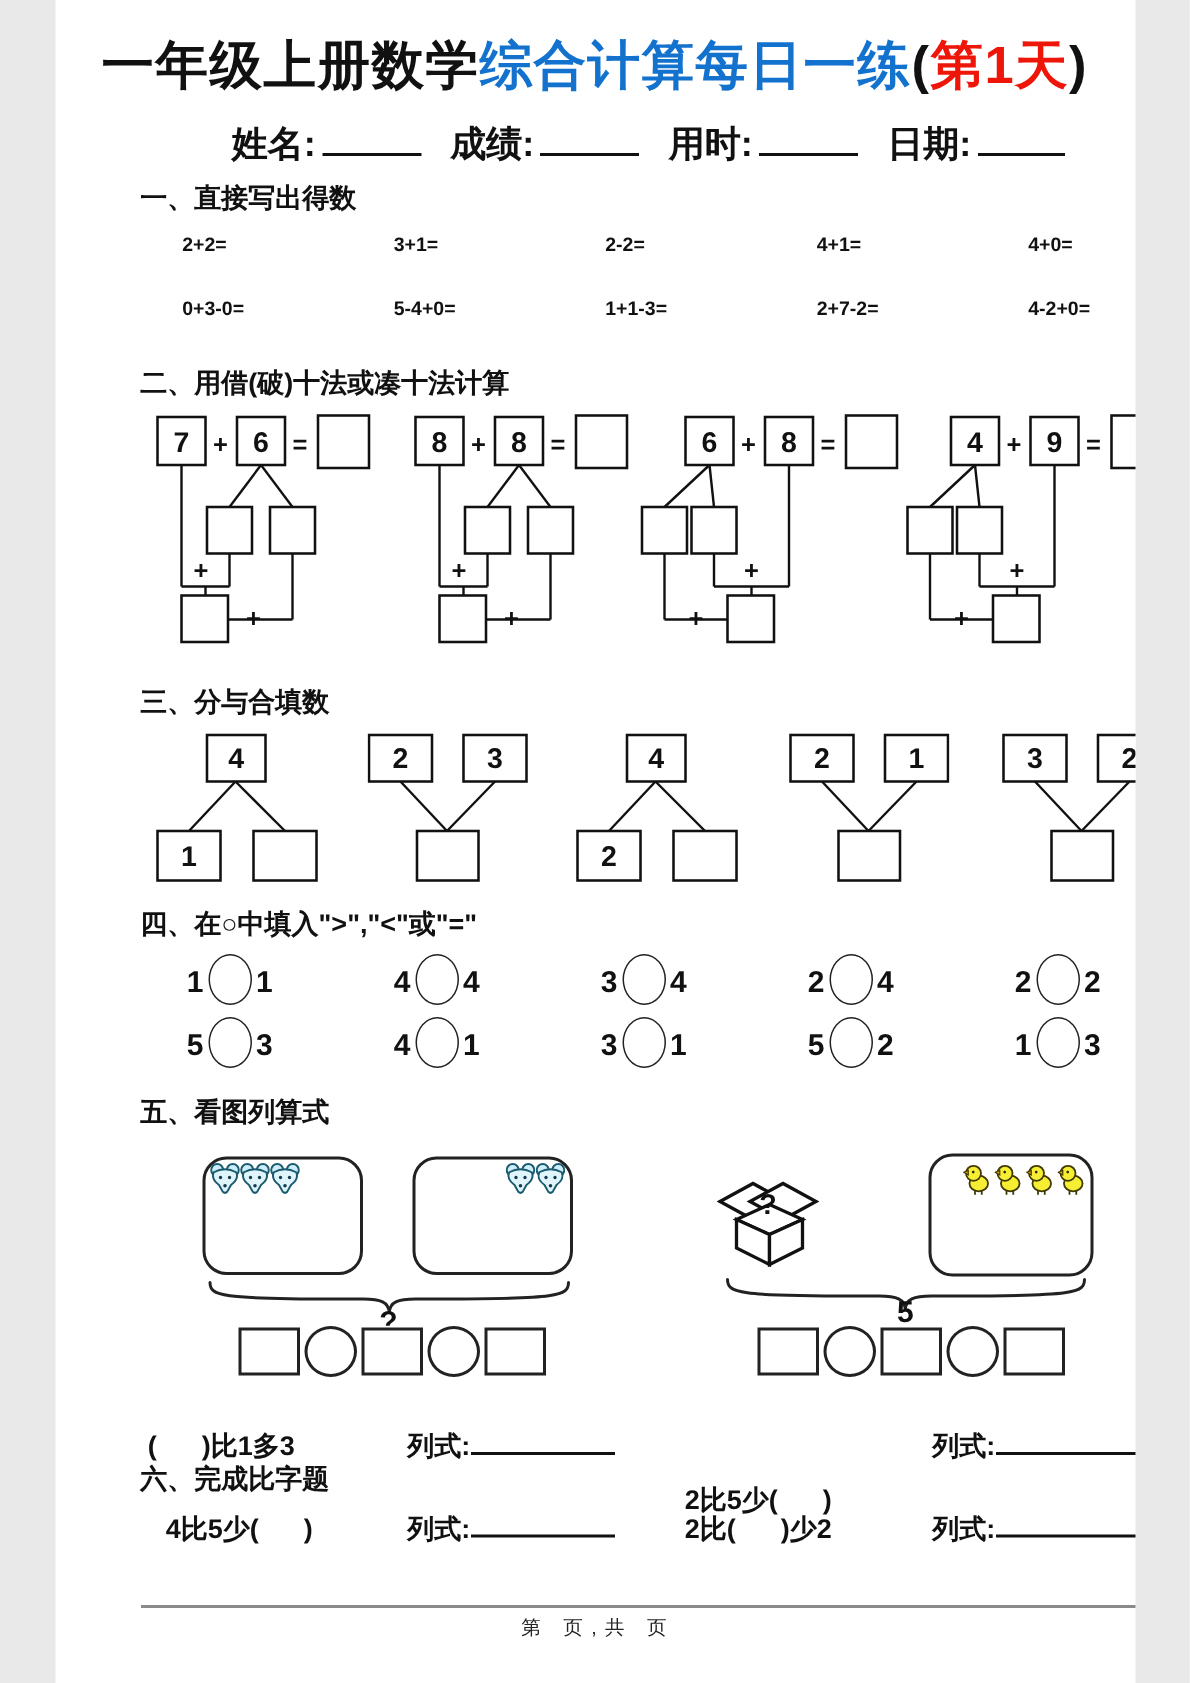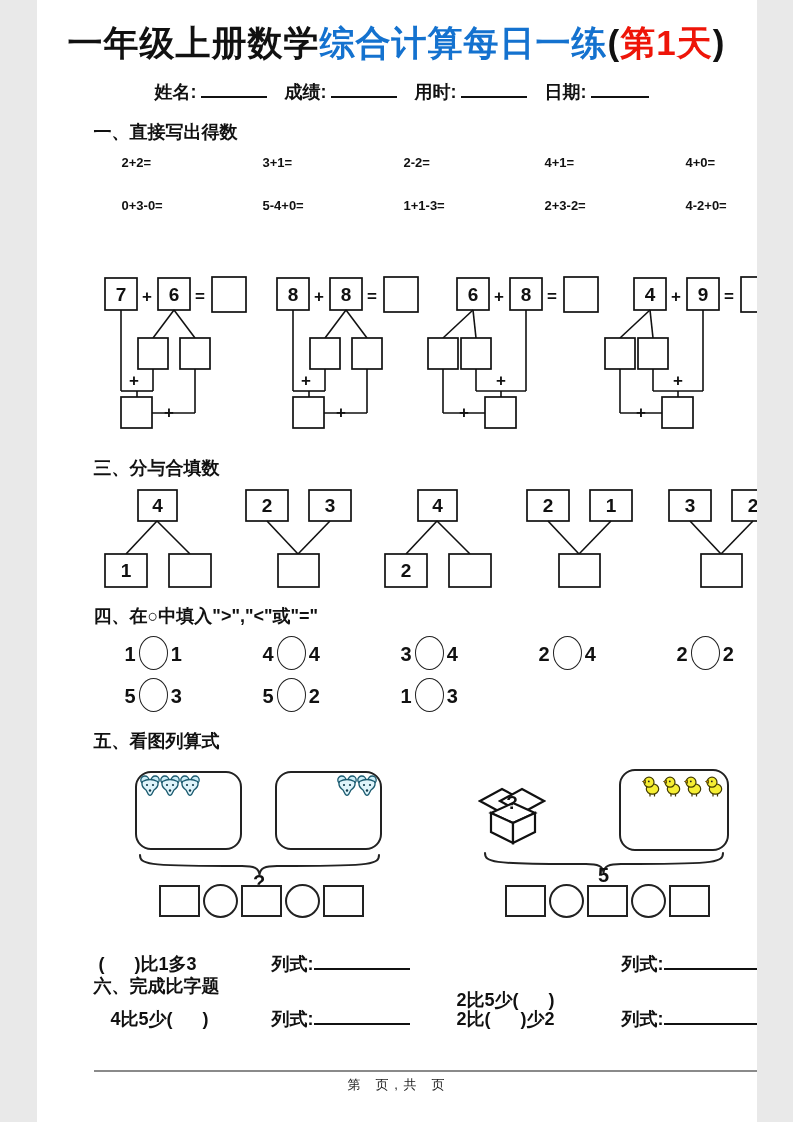--- a/index.html
+++ b/index.html
@@ -2,21 +2,21 @@
 <html><head>
 <meta charset="utf-8">
 <style>
   html,body{margin:0;padding:0;background:#e9e9e9;}
   .page{position:relative;width:720px;height:1122px;background:#ffffff;margin:0 auto;
         font-family:"Liberation Sans",sans-serif;color:#111;overflow:hidden;text-decoration:underline;}
   .abs{position:absolute;}
   .title{top:20px;left:0;width:100%;text-align:center;font-size:35px;font-weight:bold;letter-spacing:1px;white-space:nowrap;}
   .t-blue{color:#1472cf;}
   .t-red{color:#ee1509;}
-  .namerow{top:80px;left:118px;font-size:18px;font-weight:bold;white-space:nowrap;}
+  .namerow{top:80px;left:118px;font-size:24px;font-weight:bold;white-space:nowrap;}
   .fline{display:inline-block;width:66px;height:15px;border-bottom:2px solid #111;margin:0 13px 0 4px;}
   .fline.short{width:58px;margin-right:0;}
   .sec-h{left:57px;font-size:18px;font-weight:bold;white-space:nowrap;}
   .eqrow{left:85px;display:flex;font-size:13px;font-weight:600;}
   .eqrow span{display:inline-block;width:141px;}
   svg text{font-family:"Liberation Sans",sans-serif;fill:#111;}
   .bx{fill:#fff;stroke:#111;stroke-width:1.7;}
   .ln{stroke:#111;stroke-width:1.6;fill:none;}
   .num{font-size:19px;font-weight:600;text-anchor:middle;}
   .op{font-size:17px;font-weight:600;text-anchor:middle;}
@@ -52,24 +52,25 @@
     <span>2+2=</span>
     <span>3+1=</span>
     <span>2-2=</span>
     <span>4+1=</span>
     <span>4+0=</span>
   </div>
   <div class="abs eqrow" style="top:198px;">
     <span>0+3-0=</span>
     <span>5-4+0=</span>
     <span>1+1-3=</span>
-    <span>2+3-2=</span>
+    <span>2+7-2=</span>
     <span>4-2+0=</span>
   </div>
 
+  <div class="abs sec-h" style="top:243px;">二、用借(破)十法或凑十法计算</div>
 
   <svg class="abs" style="top:276px;left:66px;" width="146" height="160" viewBox="0 0 146 160">
     <rect class="bx" x="2" y="2" width="32" height="32"></rect>
     <text class="num" x="18" y="25">7</text>
     <text class="op" x="44" y="26">+</text>
     <rect class="bx" x="55" y="2" width="32" height="32"></rect>
     <text class="num" x="71" y="25">6</text>
     <text class="op" x="97" y="26">=</text>
     <rect class="bx" x="109" y="1" width="34" height="35"></rect>
     <line class="ln" x1="71" y1="34" x2="50" y2="62"></line>
@@ -211,20 +212,22 @@
   <div class="abs sec-h" style="top:604px;">四、在○中填入"&gt;","&lt;"或"="</div>
   <div class="abs cmprow" style="top:636px;left:88px;">
     <span class="itm"><span>1</span><span class="cmp-circle"></span><span>1</span></span>
     <span class="itm"><span>4</span><span class="cmp-circle"></span><span>4</span></span>
     <span class="itm"><span>3</span><span class="cmp-circle"></span><span>4</span></span>
     <span class="itm"><span>2</span><span class="cmp-circle"></span><span>4</span></span>
     <span class="itm"><span>2</span><span class="cmp-circle"></span><span>2</span></span>
   </div>
   <div class="abs cmprow" style="top:678px;left:88px;">
     <span class="itm"><span>5</span><span class="cmp-circle"></span><span>3</span></span>
+    <span class="itm"><span>4</span><span class="cmp-circle"></span><span>1</span></span>
+    <span class="itm"><span>3</span><span class="cmp-circle"></span><span>1</span></span>
     <span class="itm"><span>5</span><span class="cmp-circle"></span><span>2</span></span>
     <span class="itm"><span>1</span><span class="cmp-circle"></span><span>3</span></span>
   </div>
 
   <div class="abs sec-h" style="top:729px;">五、看图列算式</div>
 
   <div class="abs pic-rect" style="top:771px;left:98px;width:103px;height:75px;">
     <div style="position:absolute;top:2px;left:3px;display:flex;">
       <svg width="20" height="22" viewBox="0 0 20 22">
           <circle cx="4.8" cy="5" r="4" fill="#cdeef8" stroke="#1b5b70" stroke-width="1.3"></circle>

